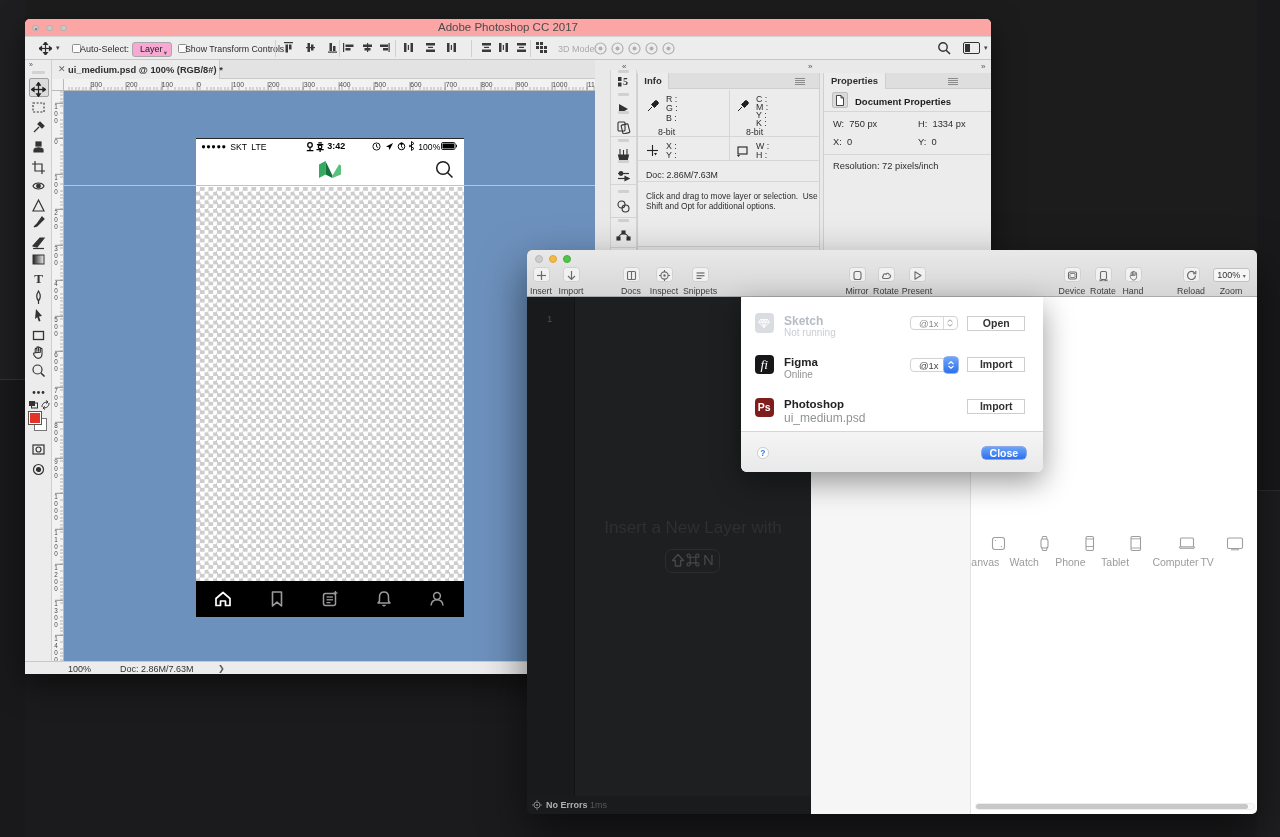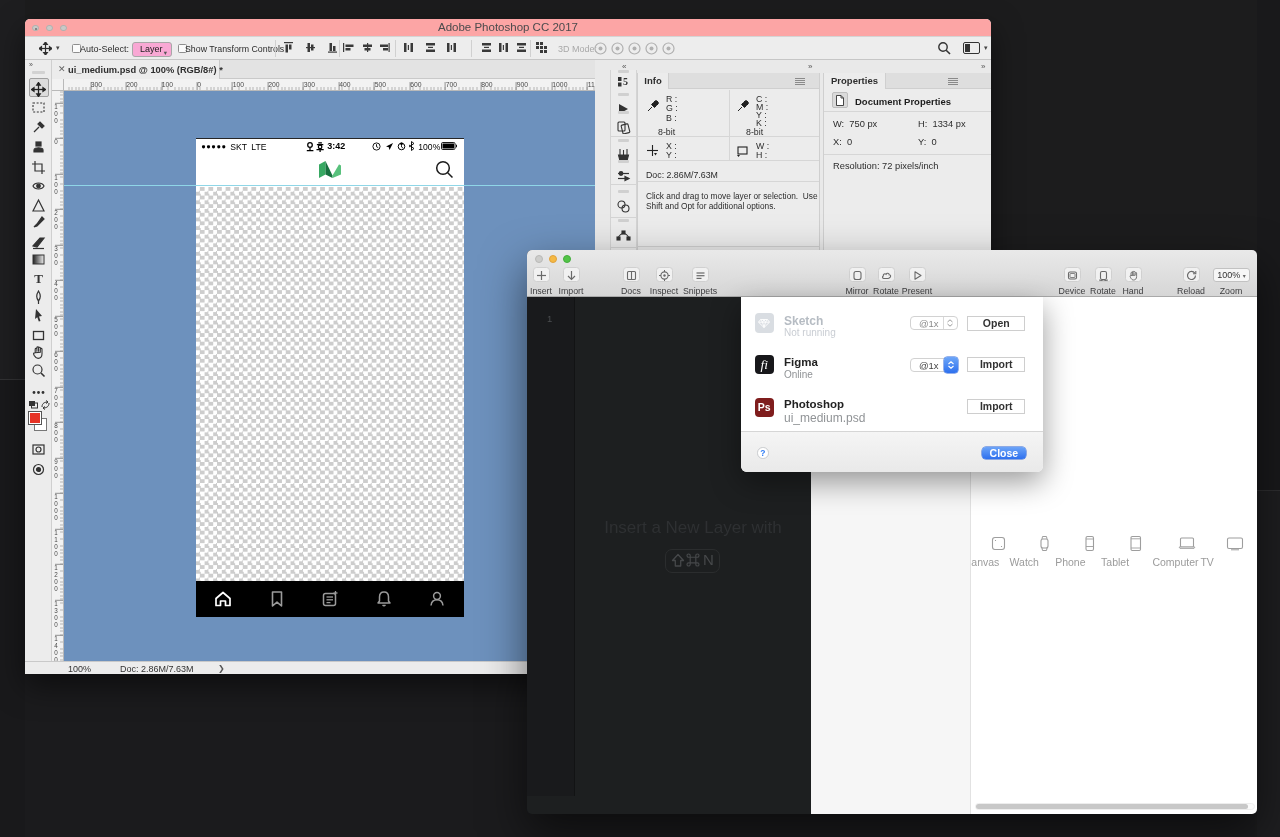--- a/index.html
+++ b/index.html
@@ -615,20 +615,34 @@
 <div class="abs" style="left:48px;top:221px;width:236px;text-align:center;font-size:17px;color:#2e3032">Insert a New Layer with</div>
 <div class="abs" style="left:138px;top:252px;width:55px;height:24px;border:1.5px solid #2b2d2e;border-radius:7px"></div>
 <svg class="abs" style="left:143.5px;top:255.5px" width="14" height="15" viewBox="0 0 14 15">
         <path d="M7 1.5 L12.5 7.5 H9.7 V13 H4.3 V7.5 H1.5 Z" fill="none" stroke="#46484a" stroke-width="1.3" stroke-linejoin="round"></path>
       </svg>
 <svg class="abs" style="left:159px;top:256px" width="14" height="14" viewBox="0 0 14 14">
         <path d="M4.2 4.2 H9.8 M4.2 9.8 H9.8 M4.2 4.2 V2.6 A1.6 1.6 0 1 0 2.6 4.2 H4.2 M9.8 4.2 V2.6 A1.6 1.6 0 1 1 11.4 4.2 H9.8 M4.2 9.8 V11.4 A1.6 1.6 0 1 1 2.6 9.8 H4.2 M9.8 9.8 V11.4 A1.6 1.6 0 1 0 11.4 9.8 H9.8 M4.2 4.2 V9.8 M9.8 4.2 V9.8" fill="none" stroke="#46484a" stroke-width="1.15"></path>
       </svg>
 <div class="abs" style="left:176px;top:254px;font-size:15px;color:#46484a">N</div>
 </div>
+<div class="abs" style="left:0;top:546px;width:284px;height:18px;background:#191b1c;border-radius:0 0 0 5px">
+<svg class="abs" style="left:5px;top:4px" width="10" height="10" viewBox="0 0 10 10">
+        <circle cx="5" cy="5" r="3" fill="none" stroke="#85888a" stroke-width="1"></circle>
+        <circle cx="5" cy="5" r="1" fill="#85888a"></circle>
+        <g stroke="#85888a" stroke-width="0.9">
+          <line x1="5" y1="0" x2="5" y2="1.8"></line>
+          <line x1="5" y1="8.2" x2="5" y2="10"></line>
+          <line x1="0" y1="5" x2="1.8" y2="5"></line>
+          <line x1="8.2" y1="5" x2="10" y2="5"></line>
+        </g>
+      </svg>
+<span class="abs" style="left:19px;top:4px;font-size:9px;font-weight:bold;color:#aeb0b2">No Errors</span>
+<span class="abs" style="left:63px;top:4px;font-size:9px;color:#55585a">1ms</span>
+</div>
 <div class="abs" style="left:284px;top:47px;width:159px;height:517px;background:#f6f6f6"></div>
 <div class="abs" style="left:443px;top:47px;width:287px;height:517px;background:#fff;border-left:1px solid #e2e2e2;border-radius:0 0 5px 0;overflow:hidden">
 <svg class="abs" style="left:18.7px;top:238px" width="18" height="17" viewBox="0 0 18 17">
         <rect x="2.5" y="2.5" width="12" height="12" rx="2.5" fill="none" stroke="#9e9e9e" stroke-width="1.1"></rect>
         <path d="M6 5.5 H5.5 V6" fill="none" stroke="#9e9e9e" stroke-width="1.1"></path>
         <path d="M11 11.5 H11.5 V11" fill="none" stroke="#9e9e9e" stroke-width="1.1"></path>
       </svg>
 <div class="dlabel" style="left:-7.3px;width:70px">Canvas</div>
 <svg class="abs" style="left:64.6px;top:238px" width="18" height="17" viewBox="0 0 18 17">
         <rect x="5" y="4" width="7" height="9" rx="2" fill="none" stroke="#9e9e9e" stroke-width="1.1"></rect>

